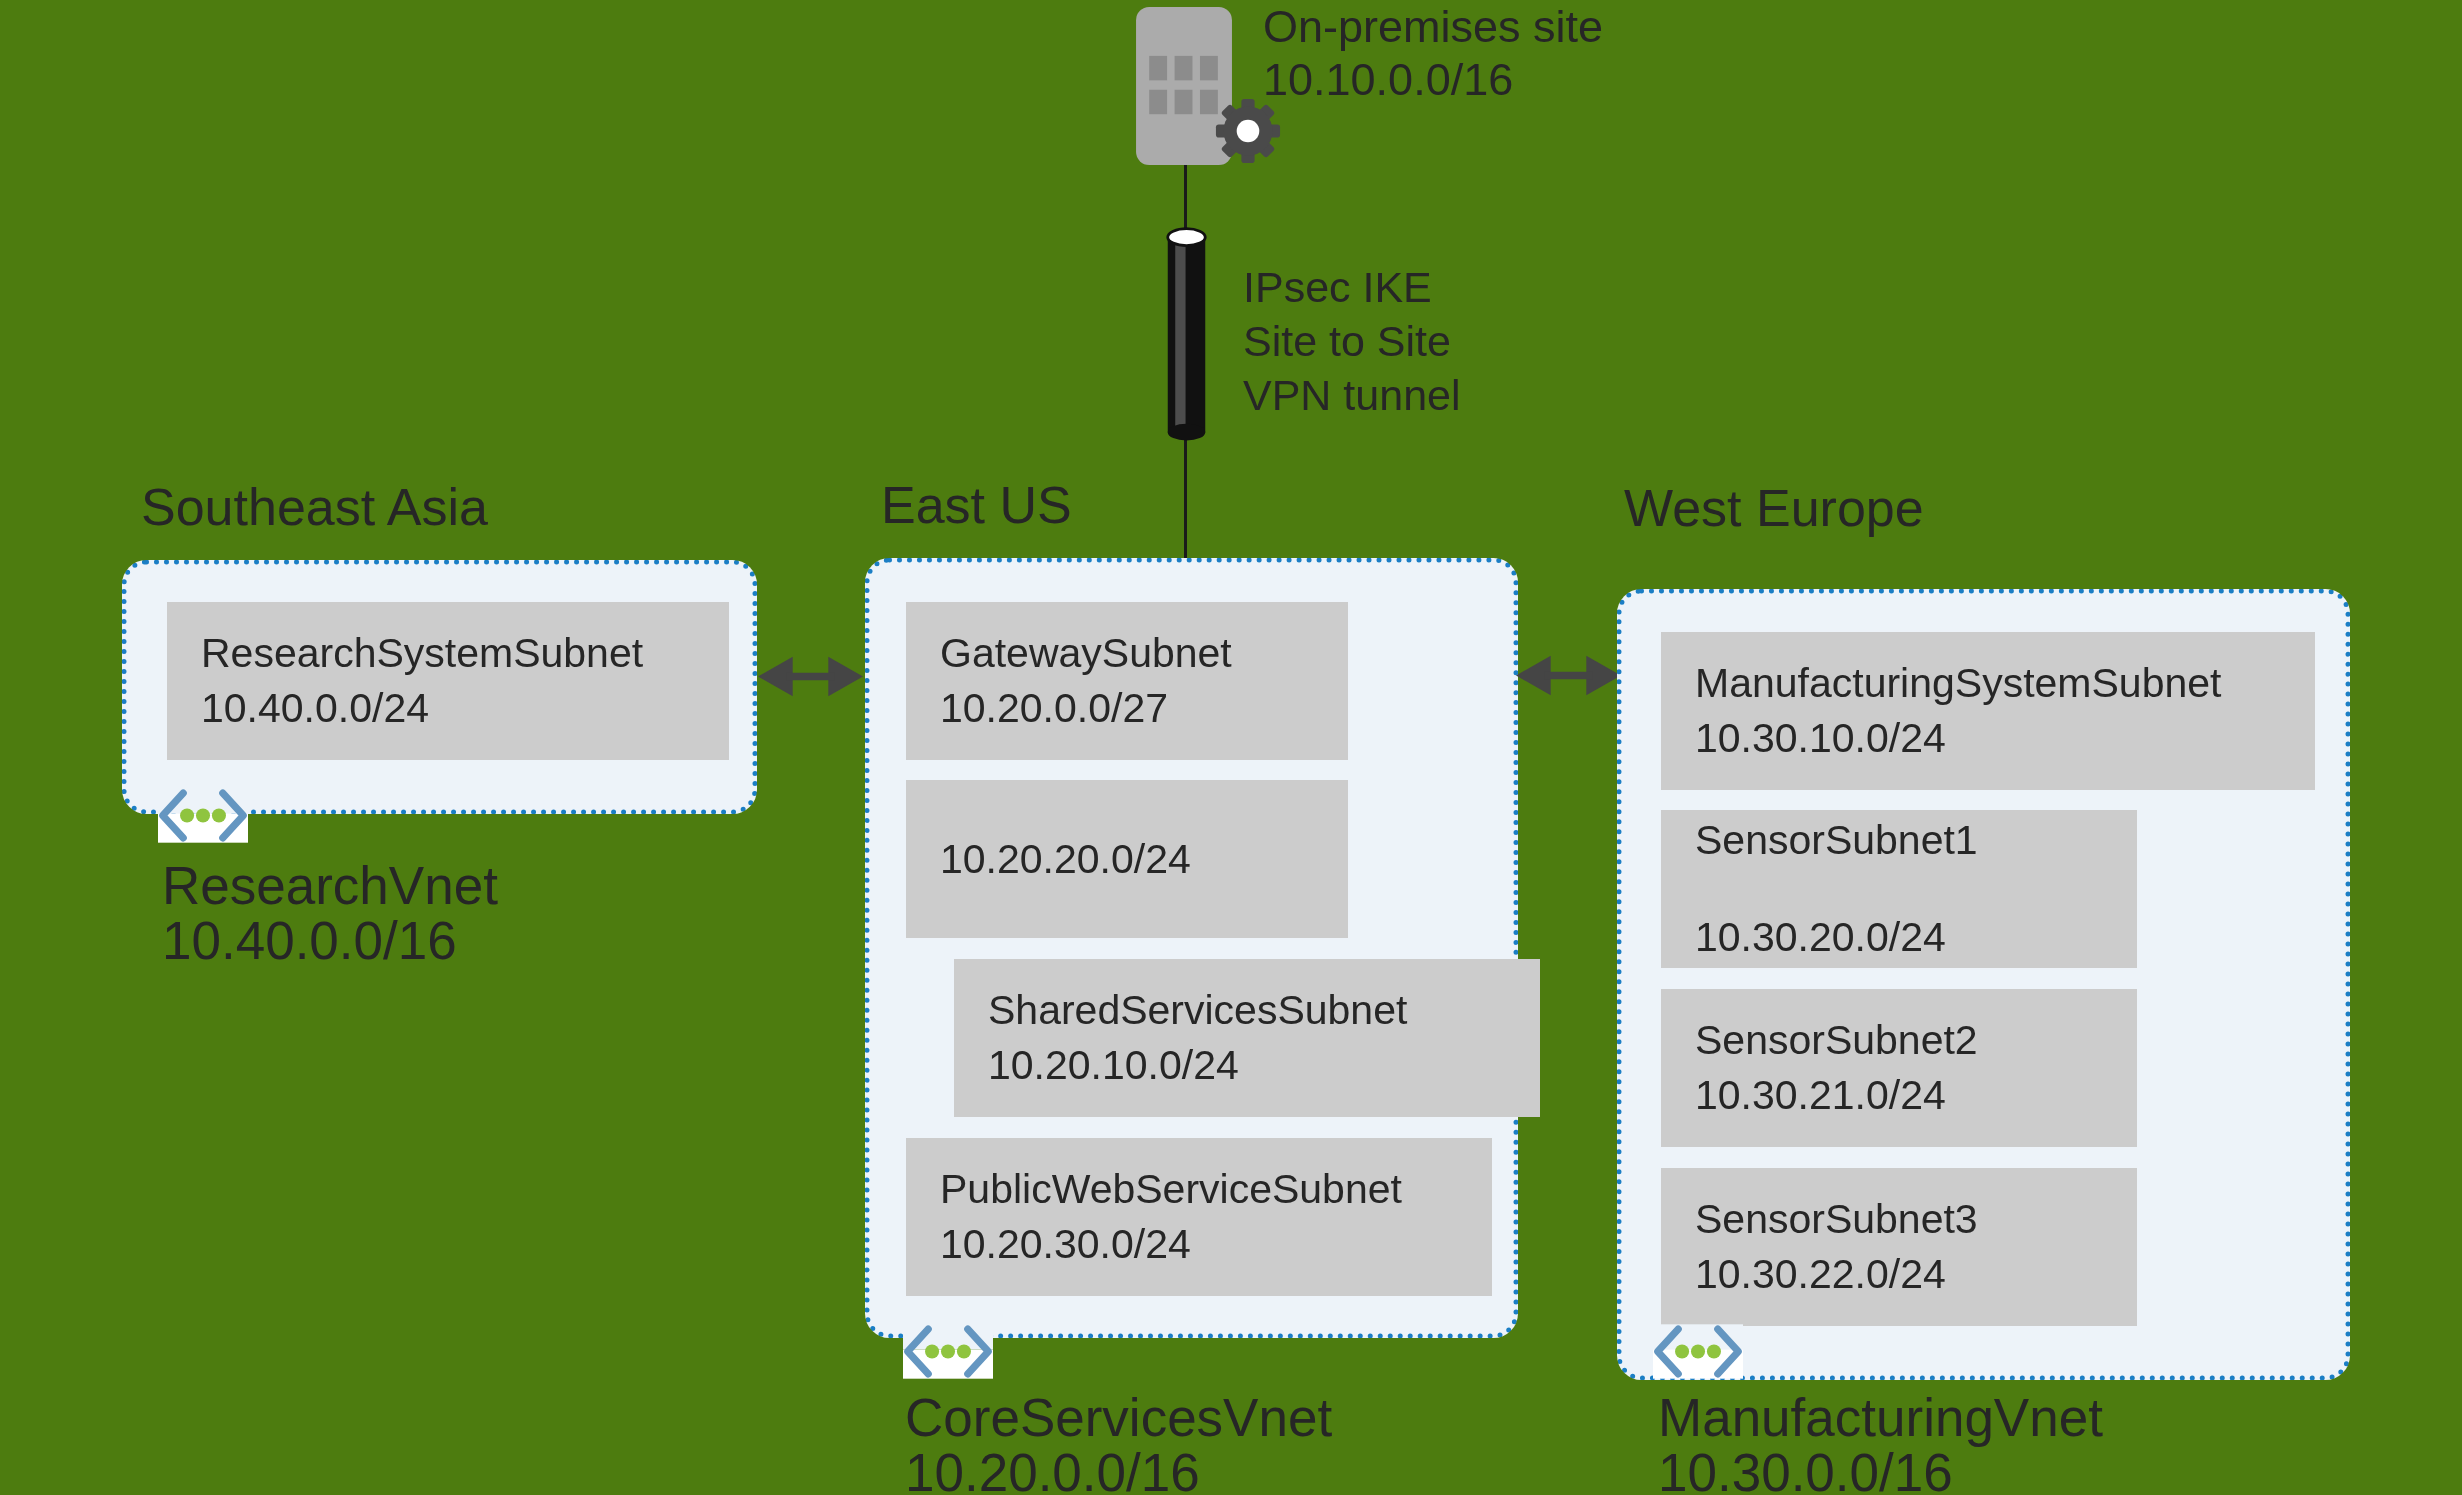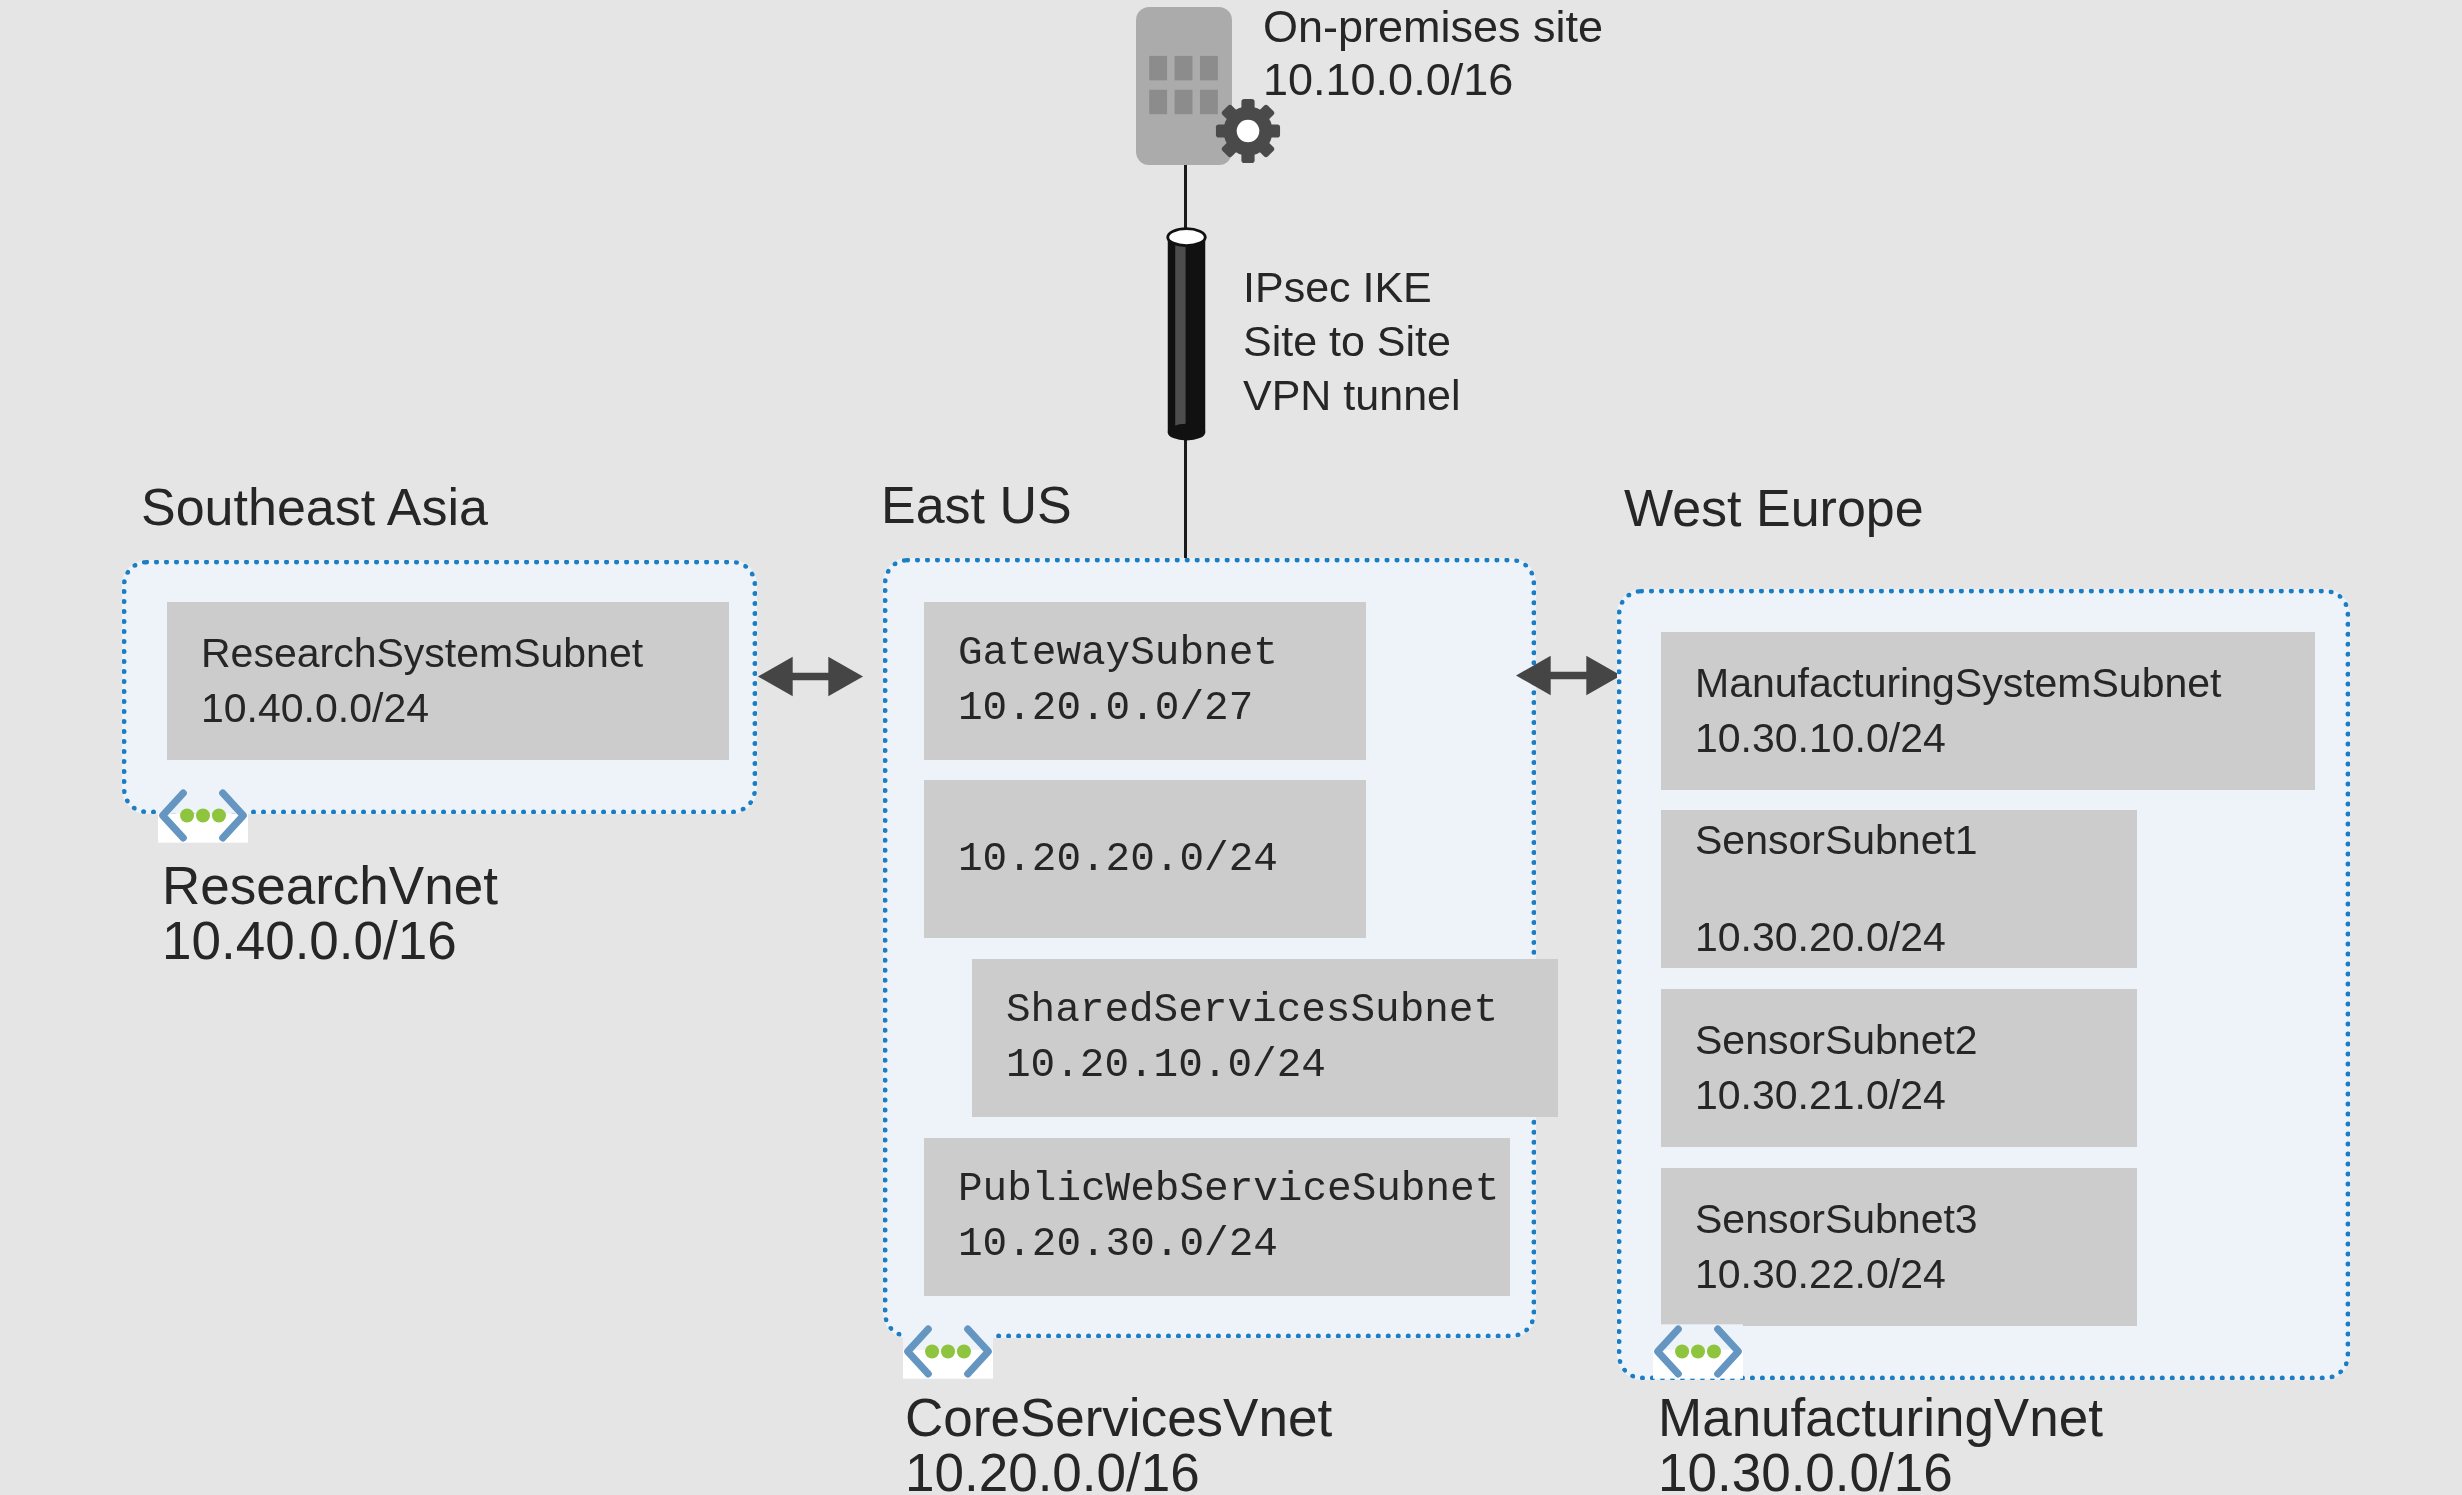--- a/index.html
+++ b/index.html
@@ -1,19 +1,19 @@
 <!DOCTYPE html>
 <html style="font-size:15px"><head>
 <meta charset="utf-8">
 <style>
   html,body{margin:0;padding:0;background:#ffffff;}
   #stage{
     position:relative;
     width:2462px;height:1495px;
-    background:#e5e5e5;
+    background:#4d7c0f;
     font-family:"Liberation Sans", sans-serif;
     color:#2d2d2d;
     overflow:hidden;
   }
   .region-label{
     position:absolute;
     font-size:52px;
     line-height:51px;
     color:#262626;
     white-space:nowrap;
@@ -54,21 +54,21 @@
   #tunnel-icon{left:1164px;top:222px;}
   #tunnel-text{left:1243px;top:260px;font-size:43px;line-height:54px;white-space:nowrap;color:#262626;}
   
   #label-sea{left:141px;top:482px;}
   #box-sea{left:122px;top:560px;width:635px;height:254px;}
   #subnet-sea-0{left:40px;top:37px;width:562px;height:158px;}
   #icon-sea{left:158px;top:788px;}
   #vnetlabel-sea{left:162px;top:858px;}
 
   #label-eastus{left:881px;top:480px;}
-  #box-eastus{left:883px;top:558px;width:653px;height:780px;font-family:Liberation Mono, monospace;}
+  #box-eastus{left:865px;top:558px;width:653px;height:780px;}
   #subnet-eastus-0{left:36px;top:39px;width:442px;height:158px;}
   #subnet-eastus-1{left:36px;top:217px;width:442px;height:158px;}
   #subnet-eastus-2{left:36px;top:396px;width:586px;height:158px;margin-left:48px;}
   #subnet-eastus-3{left:36px;top:575px;width:586px;height:158px;}
   #icon-eastus{left:903px;top:1324px;}
   #vnetlabel-eastus{left:905px;top:1390px;}
 
   #label-weu{left:1624px;top:483px;}
   #box-weu{left:1617px;top:589px;width:733px;height:791px;}
   #subnet-weu-0{left:39px;top:38px;width:654px;height:158px;}

